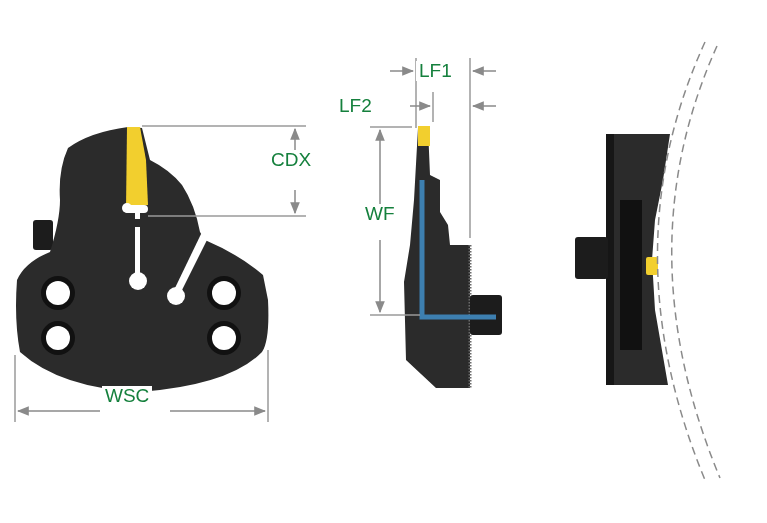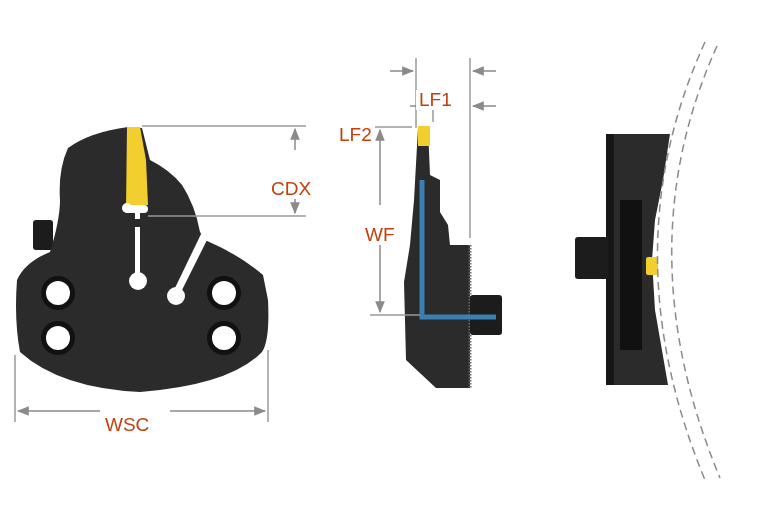--- a/index.html
+++ b/index.html
@@ -1,18 +1,18 @@
 <!DOCTYPE html>
 <html><head>
   <meta charset="utf-8">
   <style>
     html, body { margin: 0; padding: 0; background: #ffffff; }
     body { width: 767px; height: 523px; position: relative; overflow: hidden; font-family: "Liberation Sans", sans-serif; }
     svg { position: absolute; left: 0; top: 0; }
-    .lbl { position: absolute; font-family: "Liberation Sans", sans-serif; font-size: 19px; color: #c2410c; background: #fff; padding: 0 3px; line-height: 20px; margin-top: 29px; }
+    .lbl { position: absolute; font-family: "Liberation Sans", sans-serif; font-size: 19px; color: #15803d; background: #fff; padding: 0 3px; line-height: 20px; }
   </style>
 </head>
 <body>
 
 <svg width="767" height="523" viewBox="0 0 767 523">
   <defs>
     <marker id="arr" viewBox="0 0 10 10" refX="9" refY="5" markerWidth="8" markerHeight="8" orient="auto-start-reverse">
       <path d="M0,1 L10,5 L0,9 z" fill="#8a8a8a"></path>
     </marker>
   </defs>
@@ -93,13 +93,13 @@
 
     <path d="M705,42 Q610,250 705,480" stroke="#8a8a8a" stroke-width="1.5" fill="none" stroke-dasharray="8 5"></path>
     <path d="M717,46 Q625,250 720,478" stroke="#8a8a8a" stroke-width="1.5" fill="none" stroke-dasharray="8 5"></path>
   </g>
 </svg>
 
 <span class="lbl" style="left:268px; top:150px;">CDX</span>
 <span class="lbl" style="left:102px; top:386px;">WSC</span>
 <span class="lbl" style="left:416px; top:61px;">LF1</span>
 <span class="lbl" style="left:336px; top:96px;">LF2</span>
-<span class="lbl" style="left:362px; top:196px;">WF</span>
+<span class="lbl" style="left:362px; top:204px;">WF</span>
 
 </body></html>

